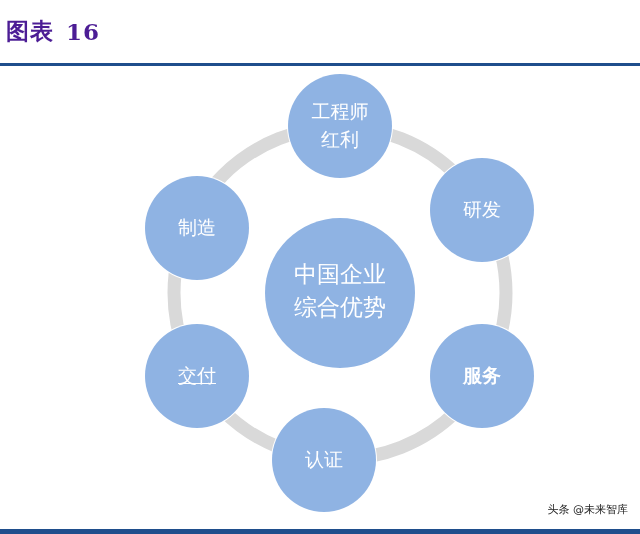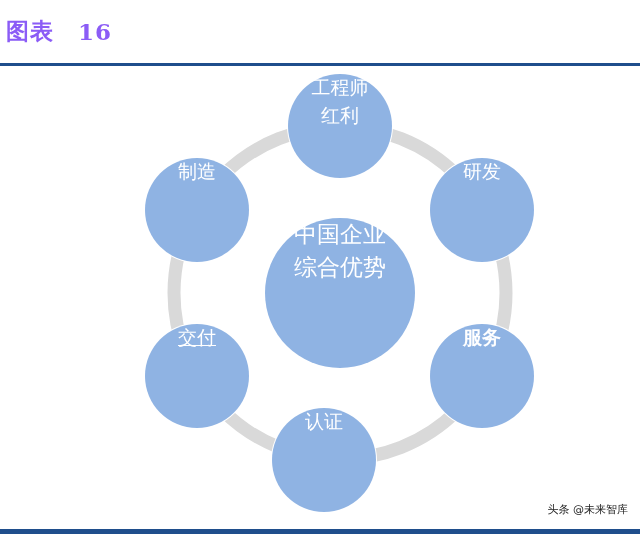--- a/index.html
+++ b/index.html
@@ -1,59 +1,59 @@
 <!DOCTYPE html>
 <html><head>
 <meta charset="utf-8">
 <style>
   html, body { margin:0; padding:0; background:#fff; }
   body { width:640px; height:534px; position:relative; overflow:hidden; font-family:"DejaVu Sans", sans-serif; }
-  .title { position:absolute; left:6px; top:14px; height:34px; display:flex; align-items:center; color:#8b5cf6; font-family:"DejaVu Serif", serif; font-weight:bold; font-size:23px; letter-spacing:1px;gap:12px; }
+  .title { position:absolute; left:6px; top:14px; height:34px; display:flex; align-items:center; color:#4c1d95; font-family:"DejaVu Serif", serif; font-weight:bold; font-size:23px; letter-spacing:1px; }
   .title .num { margin-left:12px; margin-right:26px;text-align:center; }
   .rule-top { position:absolute; left:0; top:63px; width:640px; height:3px; background:#1f4e8c; }
   .rule-bottom { position:absolute; left:0; top:529px; width:640px; height:5px; background:#1f4e8c; }
   svg.diagram { position:absolute; left:0; top:0; }
-  .node { position:absolute; border-radius:50%; background:#8fb3e3; display:flex; justify-content:center; text-align:center; color:#fff; box-shadow:0 0 0 1px #fff; }
+  .node { position:absolute; border-radius:50%; background:#8fb3e3; display:flex; align-items:center; justify-content:center; text-align:center; color:#fff; box-shadow:0 0 0 1px #fff; }
   .node span { white-space:pre-line; line-height:1.45; }
   .sat { width:104px; height:104px; font-size:19px; }
   .center { width:150px; height:150px; font-size:23px; }
   .watermark { position:absolute; right:12px; top:502px; font-size:11px; color:#222; }
 </style>
 </head>
 <body>
 
 <div class="title">
   <span>图表</span>
   <span class="num">16</span>
 </div>
 <div class="rule-top"></div>
 
 <svg class="diagram" width="640" height="534">
   <circle cx="340" cy="293" r="166" fill="none" stroke="#d9d9d9" stroke-width="13"></circle>
 </svg>
 
-<div class="node center" style="left:265px;top:218px;">
+<div class="node center" style="left:265px;top:218px;font-family:Liberation Mono, monospace;">
   <span>中国企业
 综合优势</span>
 </div>
 
 <div class="node sat" style="left:288px;top:74px;">
   <span>工程师
 红利</span>
 </div>
 <div class="node sat" style="left:430px;top:158px;">
   <span>研发</span>
 </div>
 <div class="node sat" style="left:430px;top:324px;font-weight:bold;">
   <span>服务</span>
 </div>
 <div class="node sat" style="left:272px;top:408px;">
   <span>认证</span>
 </div>
 <div class="node sat" style="left:145px;top:324px;text-decoration:underline;">
   <span>交付</span>
 </div>
-<div class="node sat" style="left:145px;top:158px;">
+<div class="node sat" style="left:145px;top:176px;">
   <span>制造</span>
 </div>
 
 <div class="watermark">头条 @未来智库</div>
 <div class="rule-bottom"></div>
 
 </body></html>

